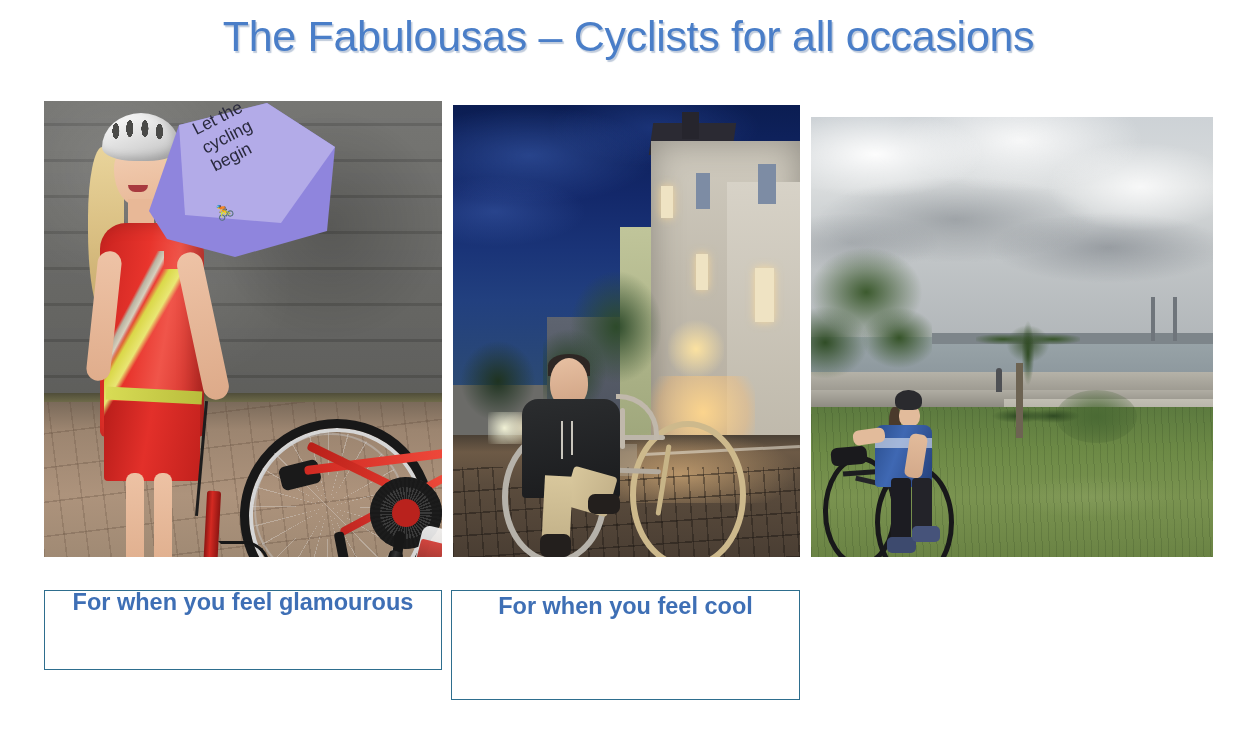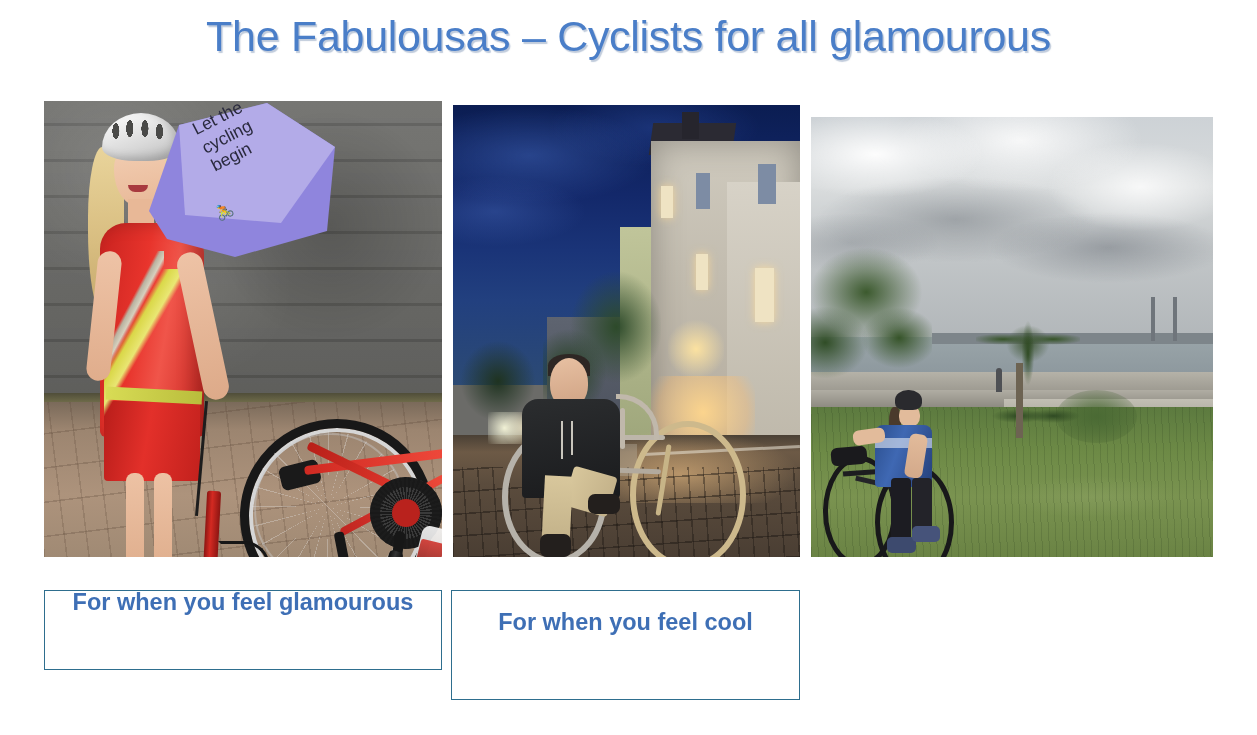--- a/index.html
+++ b/index.html
@@ -655,30 +655,30 @@
     font-size: 23.5px;
     font-weight: bold;
     color: #3e6fb5;
     line-height: 1.32;
     text-align: center;
     padding: 0 10px;
   }
   #cap-1 { left: 44px;  top: 590px; width: 398px; height: 80px; align-items: flex-start; }
   #cap-1 .caption-text { margin-top: -4px; }
   #cap-2 { left: 451px; top: 590px; width: 349px; height: 110px; align-items: flex-start; }
-  #cap-2 .caption-text { margin-top: 16px; }
+  #cap-2 .caption-text { }
   #cap-3 { left: 810px; top: 588px; width: 402px; height: 112px; align-items: center; }
   #cap-3 .caption-text { margin-top: -4px; }
 </style>
 </head>
 <body>
 
 <div id="slide">
 
-  <div id="title">The Fabulousas – Cyclists for all glamourous</div>
+  <div id="title">The Fabulousas – Cyclists for all occasions</div>
 
   <div class="photo" id="photo-1">
     <div class="layer p1-wall"></div>
     <div class="layer p1-wall-noise"></div>
     <div class="layer p1-grassline"></div>
     <div class="layer p1-ground"></div>
     <div class="layer p1-bricks"></div>
 
     <div class="layer p1-hair-l"></div>
     <div class="layer p1-hair-r"></div>

